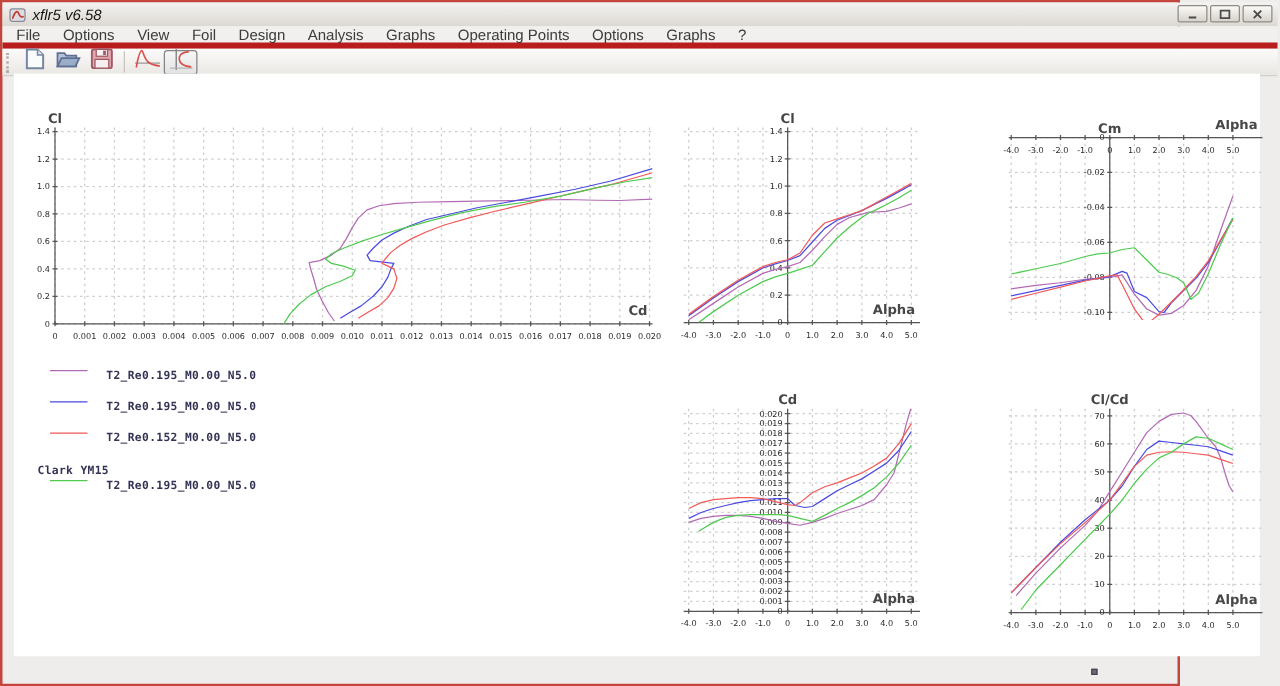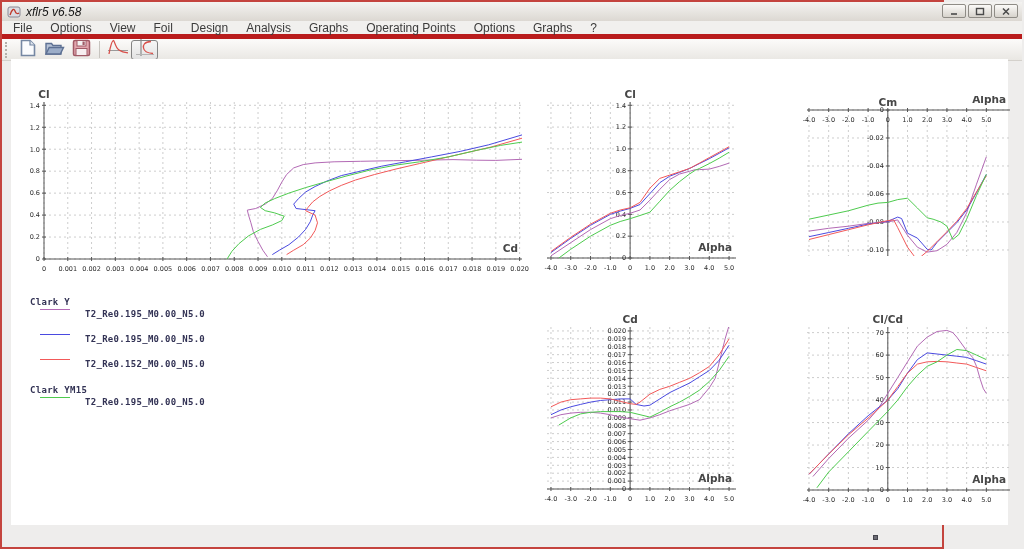--- a/index.html
+++ b/index.html
@@ -577,21 +577,20 @@
           <polyline points="45.9,163.5 61.7,145.5 81.4,125.3 101.1,107.3 111.0,96.1 120.8,80.3 130.7,64.6 140.5,48.8 150.4,33.1 160.2,24.1 170.1,18.5 179.9,17.4 185.8,19.6 189.8,24.1 199.6,37.6 205.6,44.4 209.5,53.3 213.4,66.8 216.4,75.8 219.3,80.3" fill="none" stroke="#b36ab5" stroke-width="1" stroke-linejoin="round"></polyline>
           <polyline points="42.0,161.3 61.7,141.0 81.4,120.8 101.1,102.8 111.0,94.9 120.8,87.1 130.7,75.8 140.5,60.1 150.4,46.6 160.2,39.9 170.1,41.0 179.9,42.1 189.8,43.2 199.6,44.4 209.5,47.7 219.3,51.1" fill="none" stroke="#4a4ae0" stroke-width="1" stroke-linejoin="round"></polyline>
           <polyline points="42.0,161.3 61.7,141.0 81.4,121.9 101.1,105.1 111.0,96.1 120.8,87.1 130.7,73.6 140.5,60.1 150.4,51.1 160.2,48.8 170.1,48.4 179.9,48.8 189.8,50.0 199.6,51.1 209.5,54.5 219.3,57.8" fill="none" stroke="#f25959" stroke-width="1" stroke-linejoin="round"></polyline>
           <polyline points="49.9,174.8 61.7,159.0 81.4,138.8 101.1,118.5 111.0,108.4 120.8,98.3 130.7,87.1 140.5,73.6 150.4,62.3 160.2,53.3 170.1,48.8 179.9,42.1 189.8,36.5 199.6,37.6 209.5,42.1 219.3,46.6" fill="none" stroke="#4ecb4e" stroke-width="1" stroke-linejoin="round"></polyline>
         </g>
       </svg>
     </div>
 
   <div class="legend" id="legend">
       <div class="lg-entry">
-        <div class="lg-name">Clark Y</div>
         <div class="lg-row">
           <span class="lg-line" style="background: rgb(179, 106, 181);"></span>
           <span class="lg-polar">T2_Re0.195_M0.00_N5.0</span>
         </div>
       </div>
       <div class="lg-entry">
         <div class="lg-row">
           <span class="lg-line" style="background: rgb(74, 74, 224);"></span>
           <span class="lg-polar">T2_Re0.195_M0.00_N5.0</span>
         </div>

